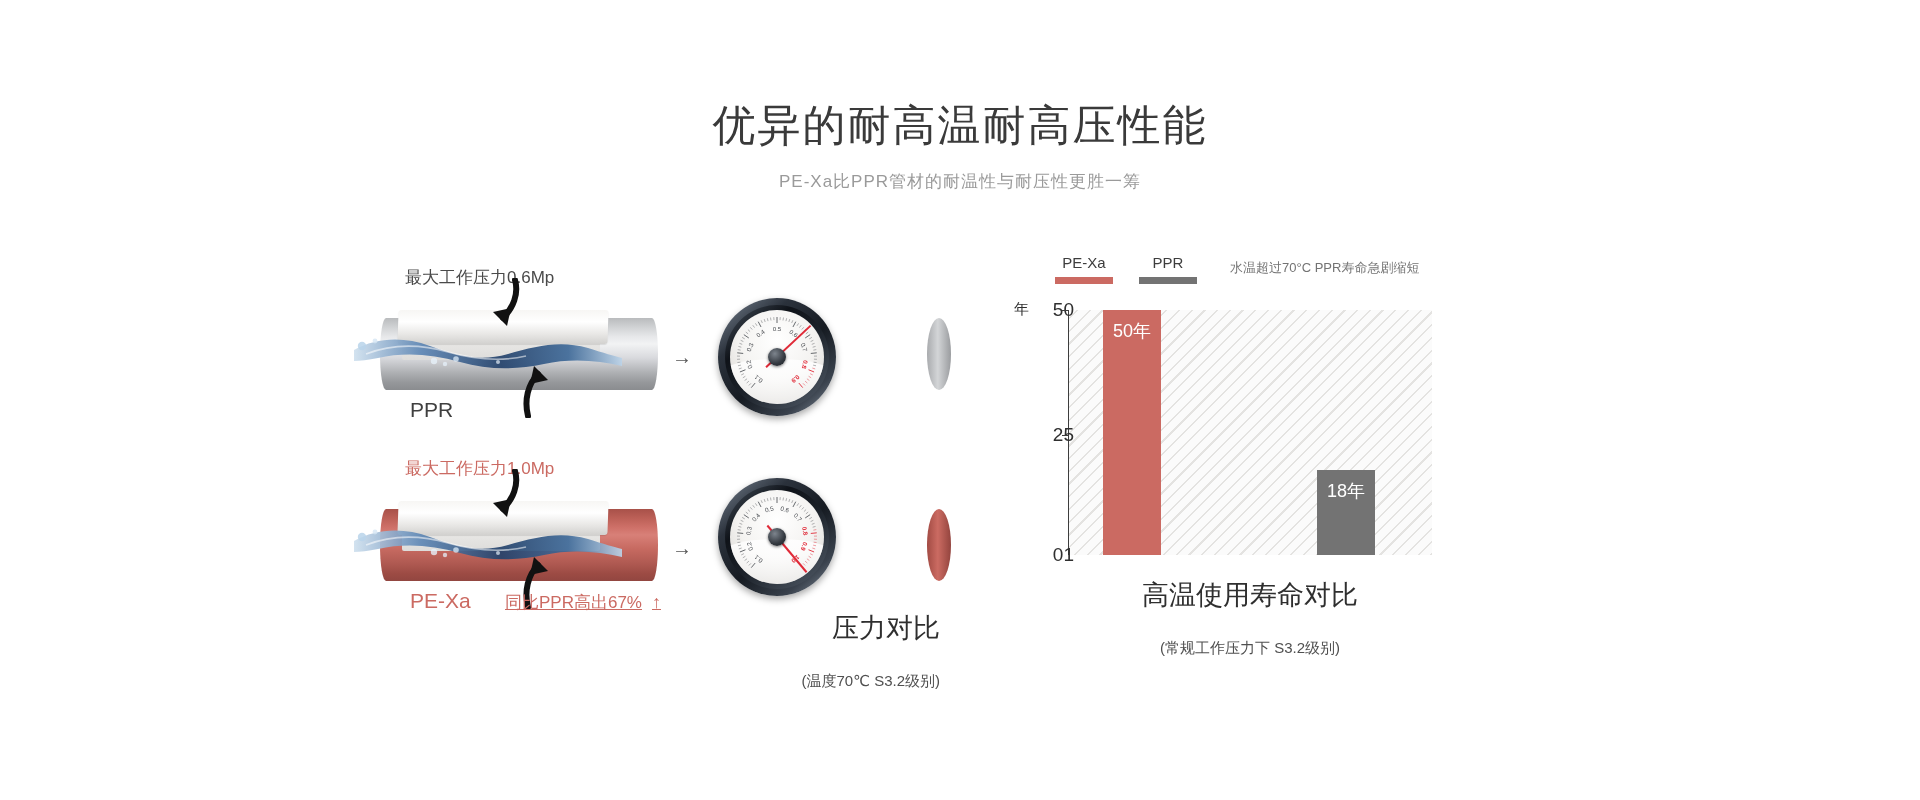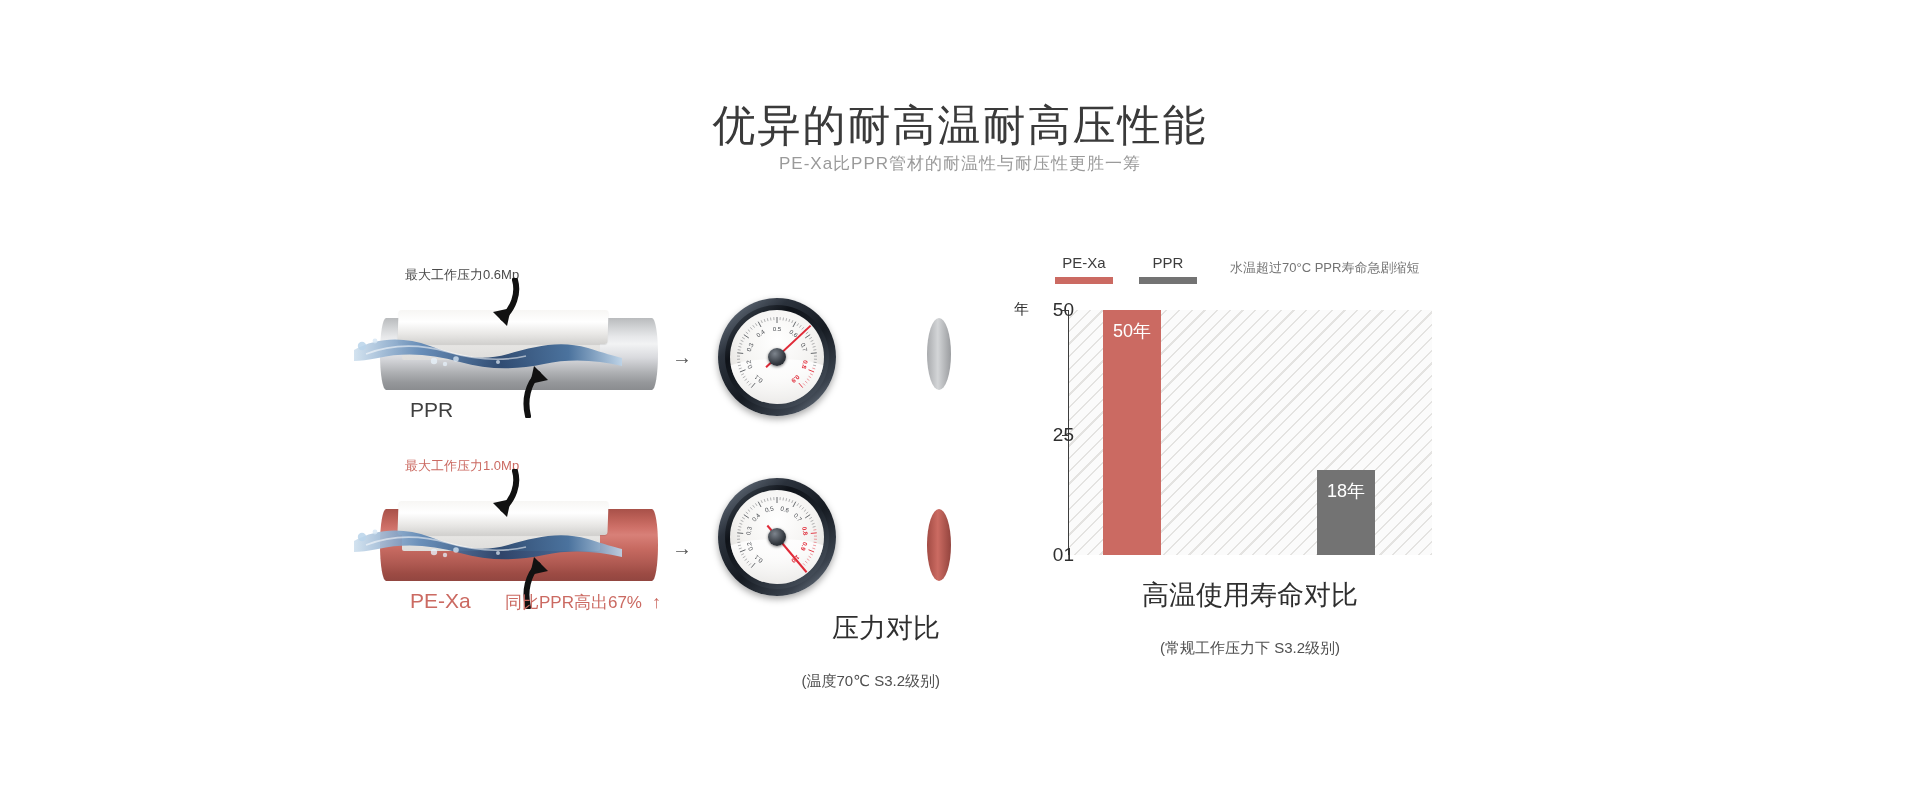--- a/index.html
+++ b/index.html
@@ -15,37 +15,38 @@
   .header { position: absolute; top: 0; left: 0; width: 1920px; text-align: center; }
   .title {
     margin-top: 100px;
     font-size: 43px;
     color: #3a3a3a;
     letter-spacing: 2px;
     font-weight: 400;
     line-height: 1.2;
   }
   .subtitle {
+    margin-top: 18px;
     font-size: 17px;
     color: #9a9a9a;
     letter-spacing: 1px;
     font-weight: 400;
     text-align: center;
   }
 
   
   .left-panel { position: absolute; left: 380px; top: 270px; width: 560px; height: 420px; }
 
   .pipe-block { position: absolute; left: 0; width: 560px; height: 150px; }
   .pipe-block.ppr  { top: 10px; }
   .pipe-block.pexa { top: 201px; }
 
   .pipe-label-top {
     position: absolute; left: 25px; top: -14px;
-    font-size: 13px; white-space: nowrap;
+    font-size: 17px; white-space: nowrap;
   }
   .pipe-label-top.gray { color: #4a4a4a; }
   .pipe-label-top.red  { color: #cb6a62; }
 
   
   .pipe-body {
     position: absolute; left: 0; top: 38px;
     width: 278px; height: 72px;
     border-radius: 6px / 36px;
   }
@@ -97,21 +98,21 @@
 
   
   .pipe-name {
     position: absolute; left: 30px; top: 118px;
     font-size: 21px; font-weight: 500; white-space: nowrap;
   }
   .pipe-name.gray { color: #3f3f3f; }
   .pipe-name.red  { color: #cb6a62; }
   .pipe-extra {
     position: absolute; left: 125px; top: 120px;
-    font-size: 17px; color: #cb6a62; white-space: nowrap;
+    font-size: 17px; color: #cb6a62; white-space: nowrap; text-decoration: underline;
   }
   .pipe-extra .uparrow { margin-left: 10px; font-size: 18px; }
 
   
   .anno-arrow { position: absolute; }
 
   
   .gauge { position: absolute; width: 118px; height: 118px; }
   .gauge.g1 { left: 718px; top: 298px; }
   .gauge.g2 { left: 718px; top: 478px; }

